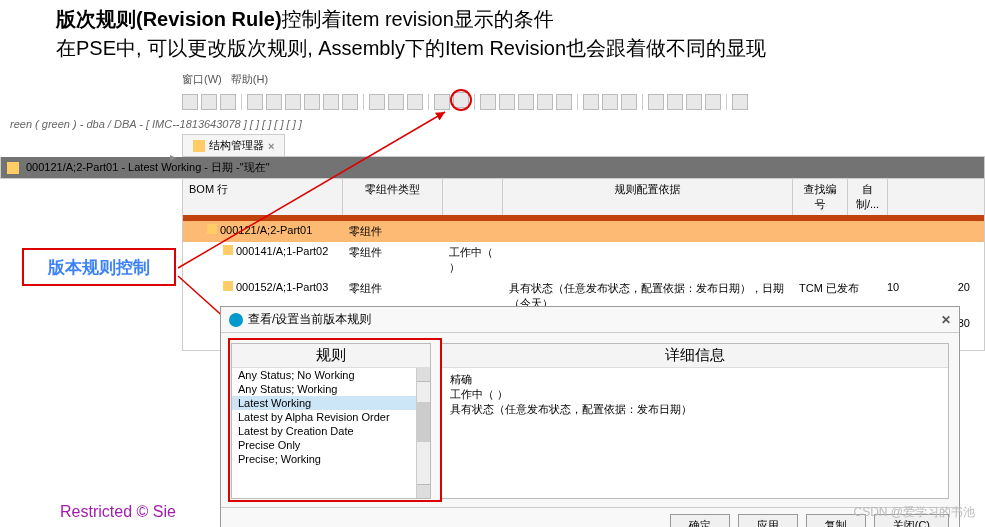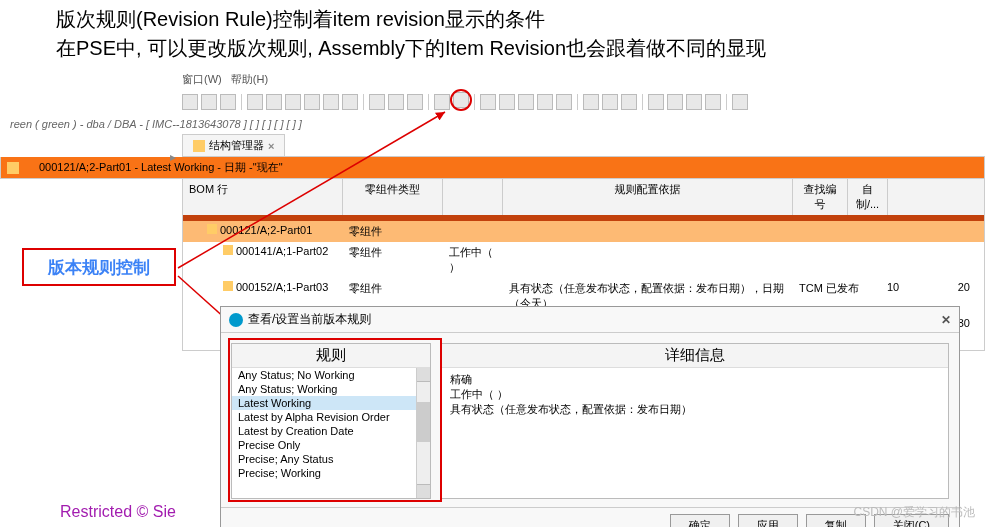--- a/index.html
+++ b/index.html
@@ -1,33 +1,33 @@
 <!DOCTYPE html>
 <html><head>
 <meta charset="utf-8">
 <style>
 *{box-sizing:border-box;margin:0;padding:0}
 body{font-family:"Microsoft YaHei",Arial,sans-serif;font-size:12px;background:#fff;width:985px;height:527px;position:relative;overflow:hidden}
 .title1{font-size:20px;padding:6px 0 2px 56px}
-.title1 b{font-weight:normal}
+.title1 b{font-weight:bold}
 .title2{font-size:20px;padding:0 0 8px 56px}
 .menubar{font-size:11px;color:#555;padding:2px 0 2px 182px}
 .menubar span{margin-right:6px}
 .toolbar{display:flex;gap:3px;padding:3px 0 3px 182px;align-items:center}
 .tbtn{width:16px;height:16px;background:#e8e8e8;border:1px solid #bbb;display:inline-block}
 .sep{width:1px;height:16px;background:#ccc;margin:0 2px}
 .circled{position:relative}
 .circle{position:absolute;width:22px;height:22px;border:2px solid #d00;border-radius:50%;top:-3px;left:-3px}
 .crumb{font-size:11px;color:#666;padding:4px 0 4px 10px;font-style:italic}
 .handle{position:absolute;left:170px;top:150px;color:#888}
 .tabbar{margin-left:182px;display:flex;align-items:center;border-bottom:1px solid #ccc}
 .tab{background:#f5f5f5;border:1px solid #ccc;border-bottom:none;padding:3px 10px;font-size:11px;display:flex;gap:4px;align-items:center}
 .tab .x{color:#888;font-weight:bold}
 .tbic{width:12px;height:12px;background:#fc6;display:inline-block}
-.pathbar{border:1px solid #ccc;border-top:none;padding:3px 6px;background:#f97316;font-size:11px;display:flex;align-items:center;gap:20px}
+.pathbar{border:1px solid #ccc;border-top:none;padding:3px 6px;background:#737373;font-size:11px;display:flex;align-items:center;gap:7px}
 .pic{width:12px;height:12px;background:#fc6;display:inline-block}
 .table{margin-left:182px;border:1px solid #ccc;border-top:none;font-size:11px}
 .thead{display:flex;background:#f3f3f3;border-bottom:6px solid #c2410c}
 .th{border-right:1px solid #ccc;padding:3px 6px;text-align:center}
 .c1{width:160px;text-align:left}.c2{width:100px}.c3{width:60px}.c4{width:290px}.c5{width:88px}.c6{width:55px}.c7{width:40px}
 .trow{display:flex;padding:2px 0}
 .td{padding:1px 6px}
 .sel{background:#fdba74}
 .indent1{padding-left:24px}
 .indent2{padding-left:40px}
@@ -200,21 +200,20 @@
     <div class="panel panelL">
       <div class="ptitle">规则</div>
       <div class="listbox">
         <div id="rulelist">
             <div class="li">Any Status; No Working</div>
             <div class="li">Any Status; Working</div>
             <div class="li sel2">Latest Working</div>
             <div class="li">Latest by Alpha Revision Order</div>
             <div class="li">Latest by Creation Date</div>
             <div class="li">Precise Only</div>
-            <div class="li">Precise; Any Status</div>
             <div class="li">Precise; Working</div>
           </div>
         <div class="scrollb">
           <div class="sbbtn"></div>
           <div class="sbthumb"></div>
           <div class="sbbtn2"></div>
         </div>
       </div>
     </div>
     <div class="panel panelR">

